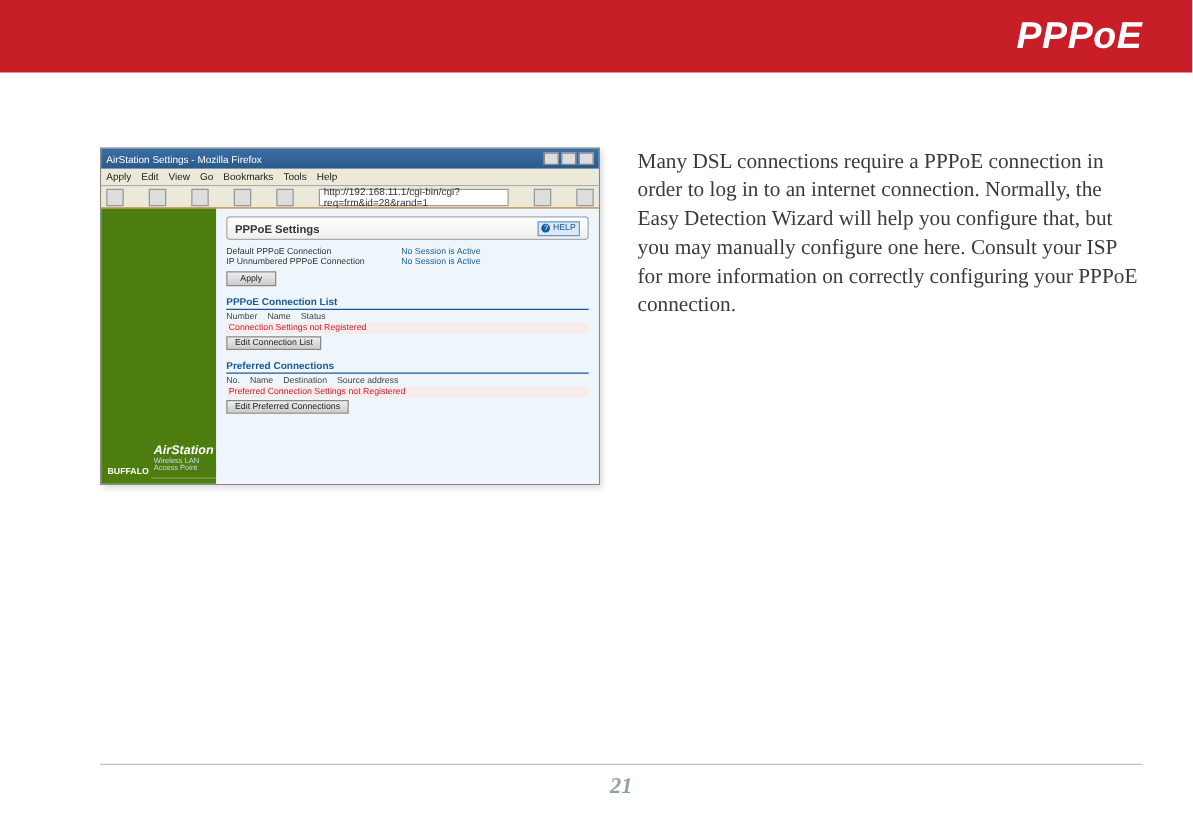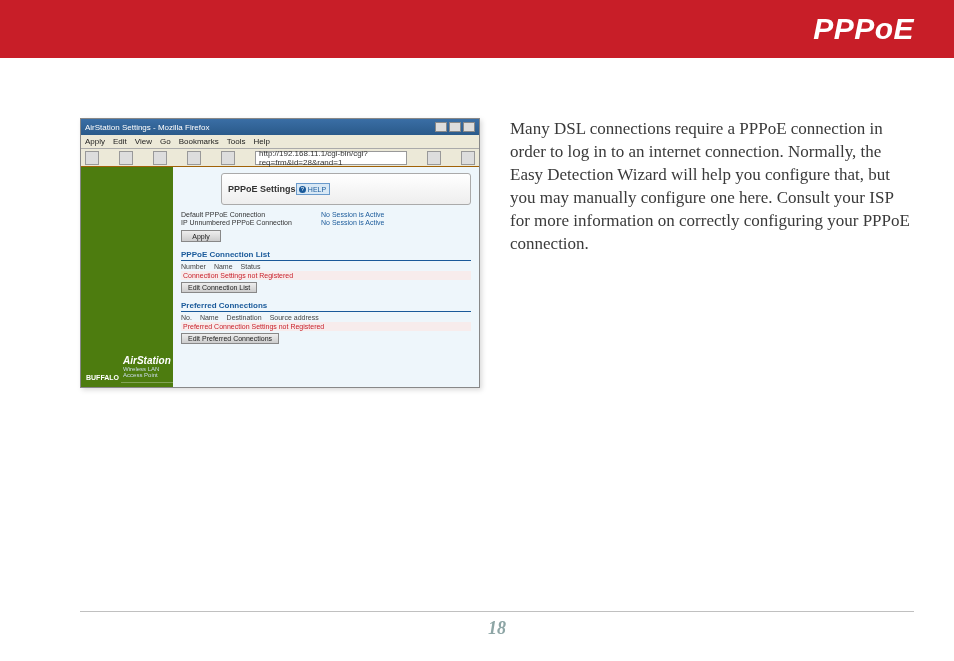--- a/index.html
+++ b/index.html
@@ -160,30 +160,29 @@
   }
   .nav-item .bullet {
     width:5px; height:5px; background:#c81e28; margin-right:3px;
   }
   .main-panel {
     flex: 1;
     padding: 6px 8px;
     background: #eef6fb;
   }
   .panel-header {
-    height: 32px;
+    height: 19px;
     background: linear-gradient(#fff,#eee);
     border: 1px solid #aaa;
     border-radius: 3px;
     display: flex;
     align-items: center;
-    justify-content: flex-start;
+    justify-content: space-between;
     padding: 0 6px;
     margin-bottom: 6px;
-    margin-left: 40px;
   }
   .panel-header-title {
     font-size: 9px;
     font-weight: bold;
     color: #333;
   }
   .help-btn {
     width: 34px;
     height: 12px;
     background: #d8e8f5;
@@ -376,14 +375,14 @@
       </div>
     </div>
   </div>
 
   <div class="doc-text">
     <p>Many DSL connections require a PPPoE connection in order to log in to an internet connection.  Normally, the Easy Detection Wizard will help you configure that, but you may manually configure one here.  Consult your ISP for more information on correctly configuring your PPPoE connection.</p>
   </div>
 </div>
 
 <div class="footer">
-  <span class="page-num">18</span>
+  <span class="page-num">21</span>
 </div>
 
 </body></html>

